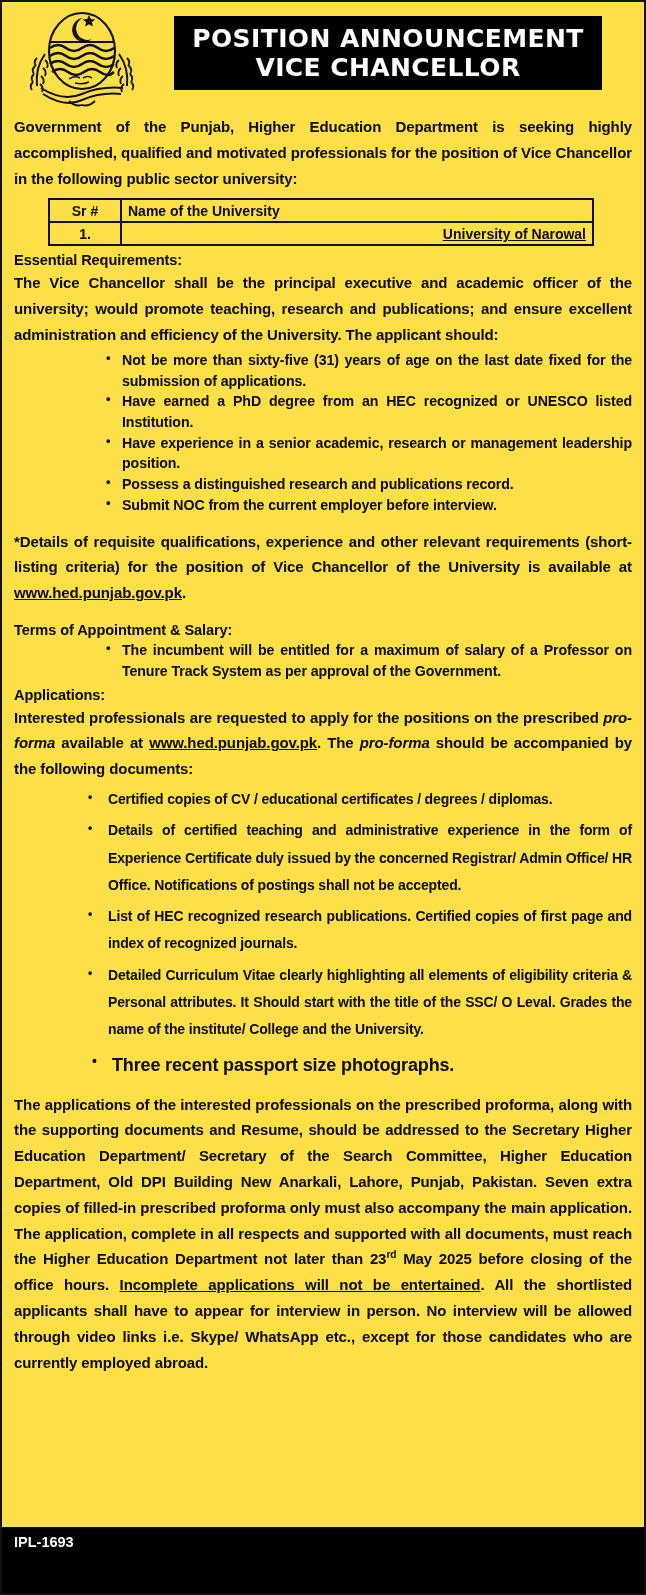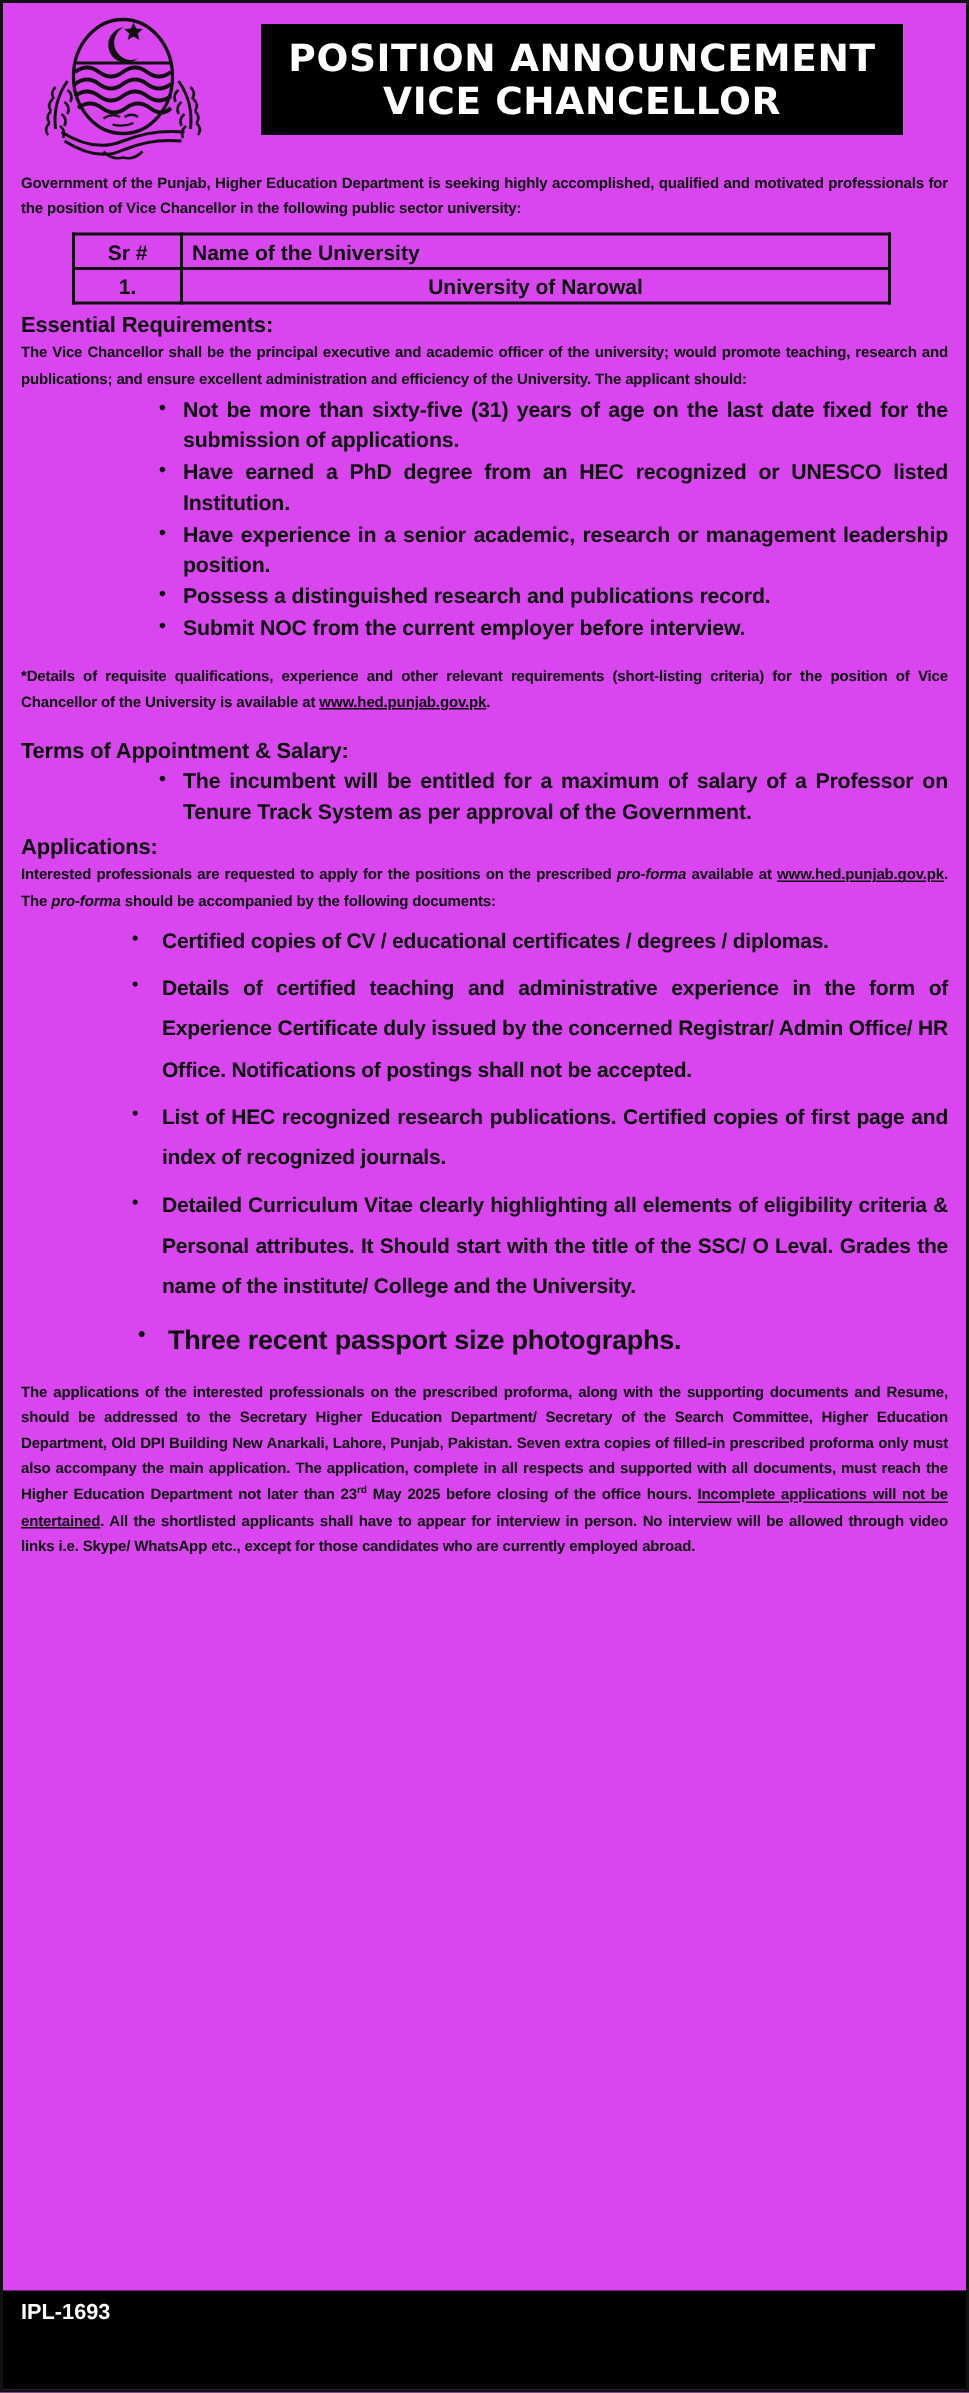--- a/index.html
+++ b/index.html
@@ -13,21 +13,21 @@
     font-family: "Liberation Sans", sans-serif;
     color: #0a0a0a;
     overflow: hidden;
   }
 
   #page {
     position: relative;
     width: 646px;
     height: 1595px;
     box-sizing: border-box;
-    background: #d946ef;
+    background: #fde047;
     border: 2px solid #111;
   }
 
   
   .header {
     position: relative;
     height: 112px;
     display: flex;
     align-items: flex-start;
   }
@@ -62,21 +62,21 @@
     text-align: center;
     white-space: nowrap;
   }
 
   
   .body-wrap {
     padding: 0 12px 0 12px;
   }
   p.para {
     margin: 0 0 0 0;
-    font-size: 10px;
+    font-size: 15px;
     line-height: 1.52;
     text-align: justify;
     font-weight: 600;
     letter-spacing: -0.1px;
   }
   p.para-loose {
     line-height: 1.72;
   }
   .sec-head {
     font-size: 14.6px;
@@ -96,21 +96,21 @@
   }
   table.uni-table td, table.uni-table th {
     border: 2px solid #111;
     padding: 1px 6px;
     font-size: 14px;
     font-weight: bold;
     height: 19px;
   }
   th.col-sr, td.col-sr { width: 58px; text-align: center; }
   th.col-name { text-align: left; font-size: 14.6px; }
-  td.col-name { text-align: center; font-weight: 600; }
+  td.col-name { text-align: right; font-weight: 600; text-decoration: underline; }
 
   
   ul.blist {
     margin: 2px 0 2px 0;
     padding: 0 0 0 92px;
     list-style: none;
   }
   ul.blist > li {
     position: relative;
     font-size: 14.2px;

